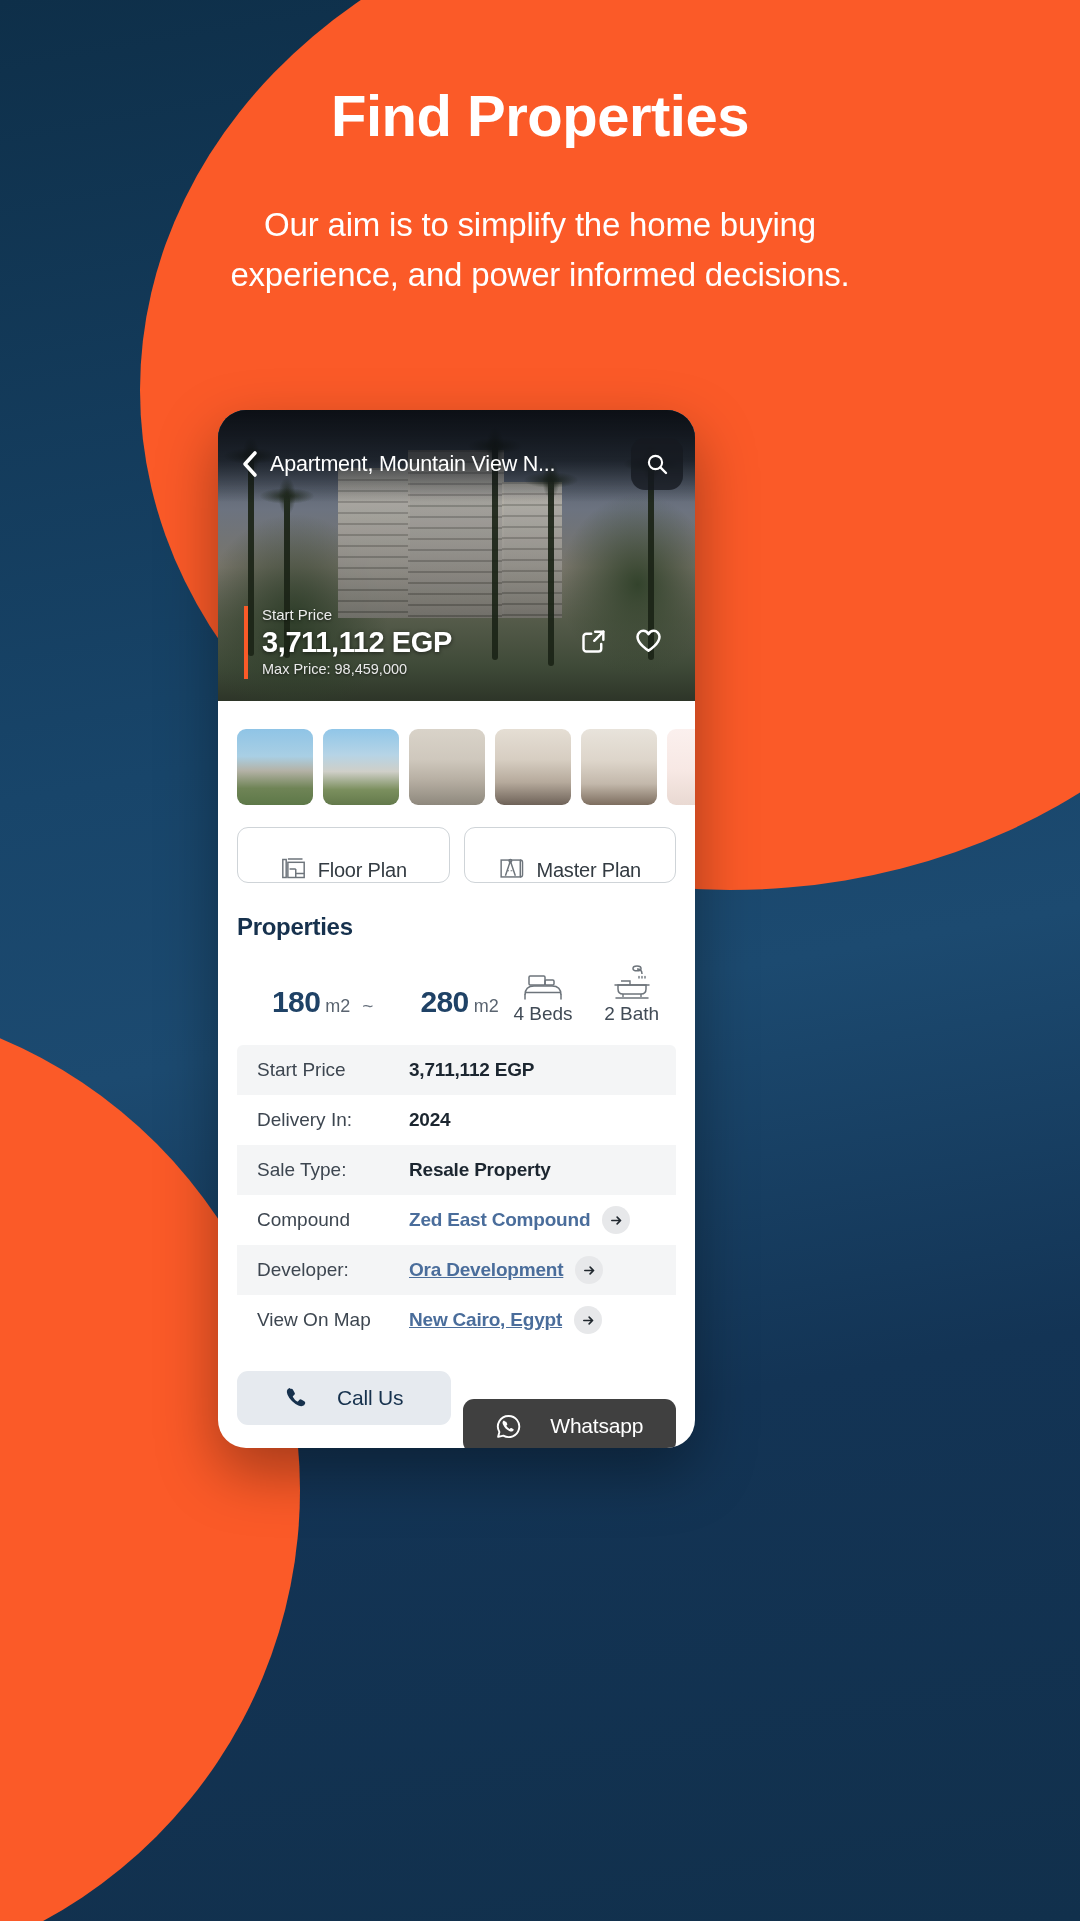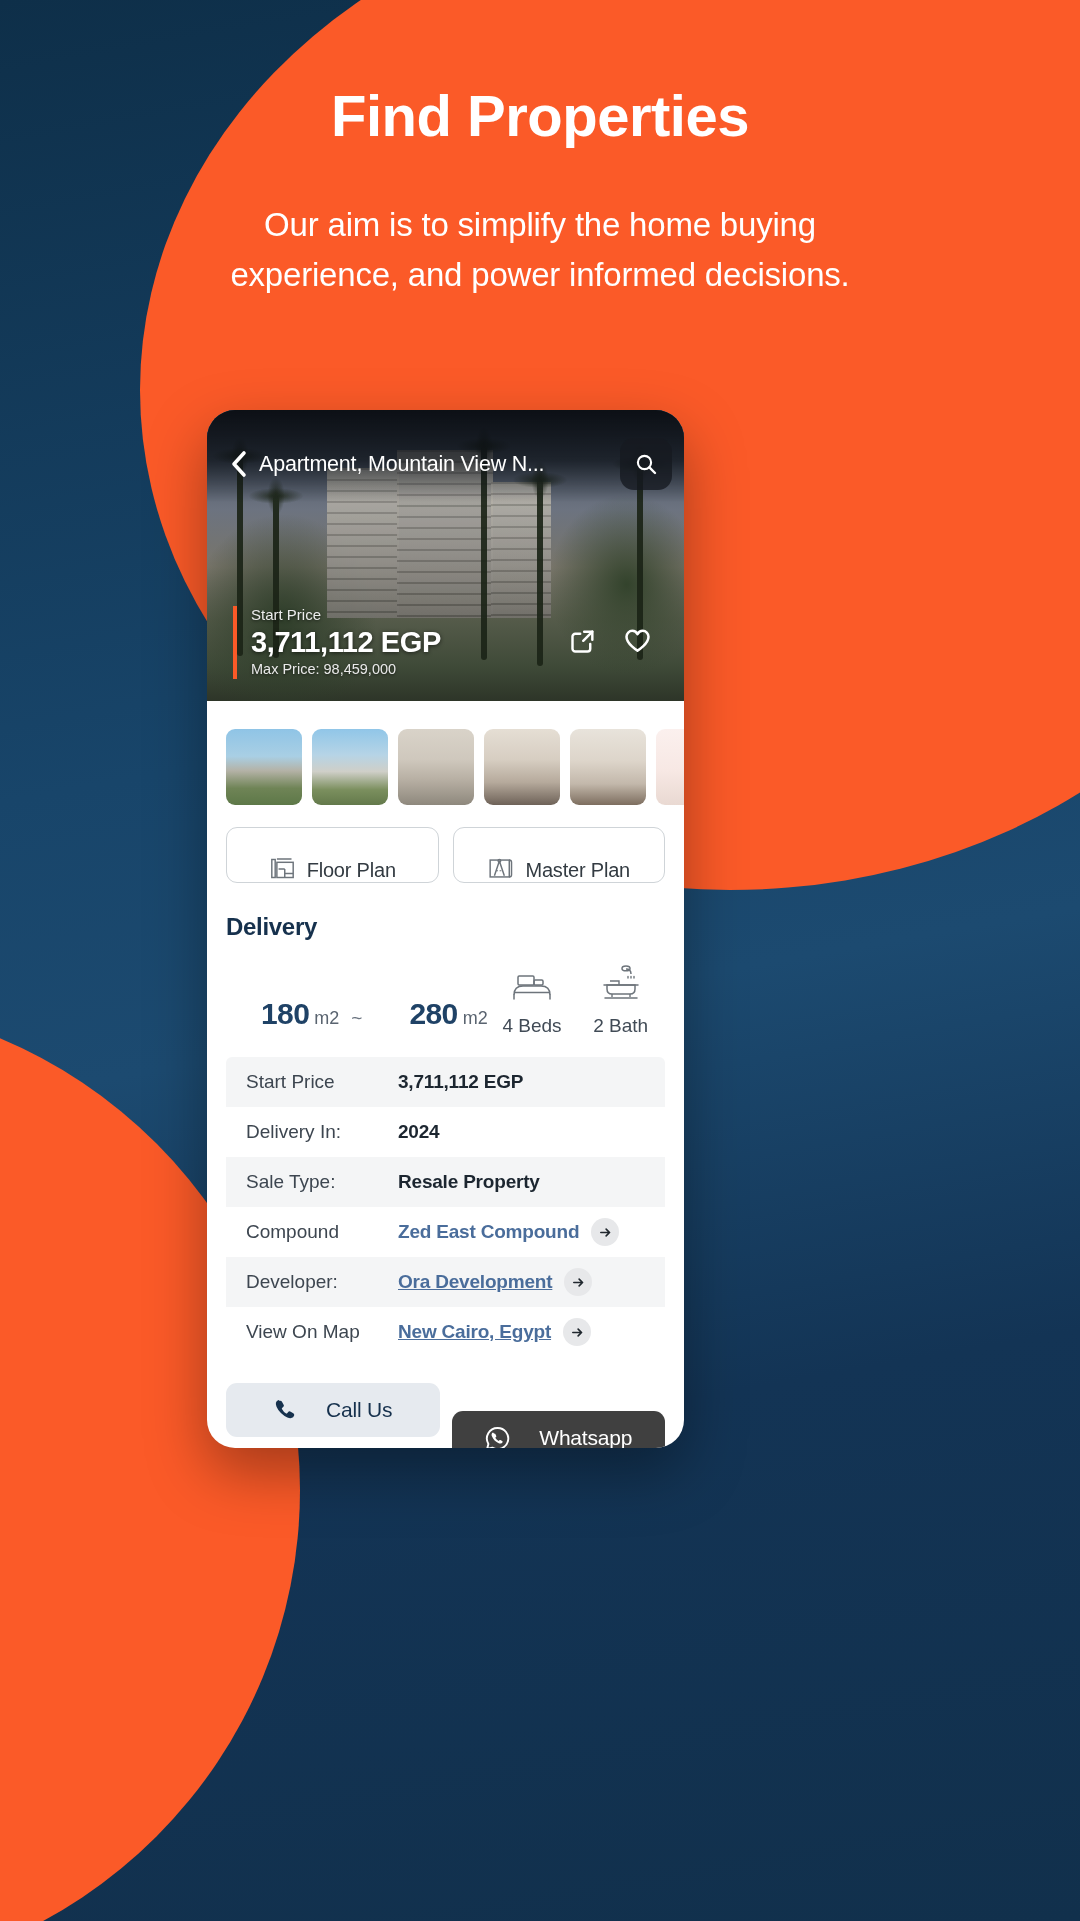--- a/index.html
+++ b/index.html
@@ -65,21 +65,21 @@
     line-height: 1.52;
     font-weight: normal;
     margin: 52px auto 0;
     width: 620px;
     letter-spacing: -0.2px;
   }
 
   
   .phone {
     position: absolute;
-    left: 207px;
+    left: 218px;
     top: 410px;
     width: 477px;
     height: 1038px;
     background: #ffffff;
     border-radius: 28px;
     z-index: 5;
     box-shadow: 0 24px 60px rgba(0,0,0,0.35);
     overflow: hidden;
     display: flex;
     flex-direction: column;
@@ -297,21 +297,21 @@
     margin-left: 35px;
   }
   .area .unit { font-size: 18px; color: #5a6470; }
   .area .tilde { font-size: 19px; color: #6b7480; margin: 0 7px; }
   .spec-cell {
     width: 96px;
     text-align: center;
     display: flex;
     flex-direction: column;
     align-items: center;
-    gap: 12px;
+    gap: 0;
   }
   .spec-cell .lbl {
     font-size: 19px;
     color: #414b56;
   }
 
   
   .details {
     margin: 20px 19px 0 19px;
     flex: none;
@@ -470,21 +470,21 @@
         <rect x="2.8" y="4.5" width="17" height="15" fill="none" stroke="#6d747b" stroke-width="1.3"></rect>
         <path d="M19.8 4.5 q2 0 2 2 v11 q0 2 -2 2" fill="none" stroke="#6d747b" stroke-width="1.3"></path>
         <path d="M11 5.4 L6.6 18.4 M11 5.4 L15.4 18.4" fill="none" stroke="#6d747b" stroke-width="1.3"></path>
         <circle cx="11" cy="5.2" r="1.2" fill="none" stroke="#6d747b" stroke-width="1.2"></circle>
         <path d="M8.2 14 H13.8" stroke="#6d747b" stroke-width="1.1" stroke-dasharray="1.6 1.4"></path>
       </svg>
       <span class="lbl">Master Plan</span>
     </div>
   </div>
 
-  <div class="sec-title">Delivery</div>
+  <div class="sec-title">Properties</div>
 
   <div class="specs">
     <div class="area">
       <span class="num">180</span>
       <span class="unit">m2</span>
       <span class="tilde">~</span>
       <span class="num">280</span>
       <span class="unit">m2</span>
     </div>
     <div class="spec-cell">

